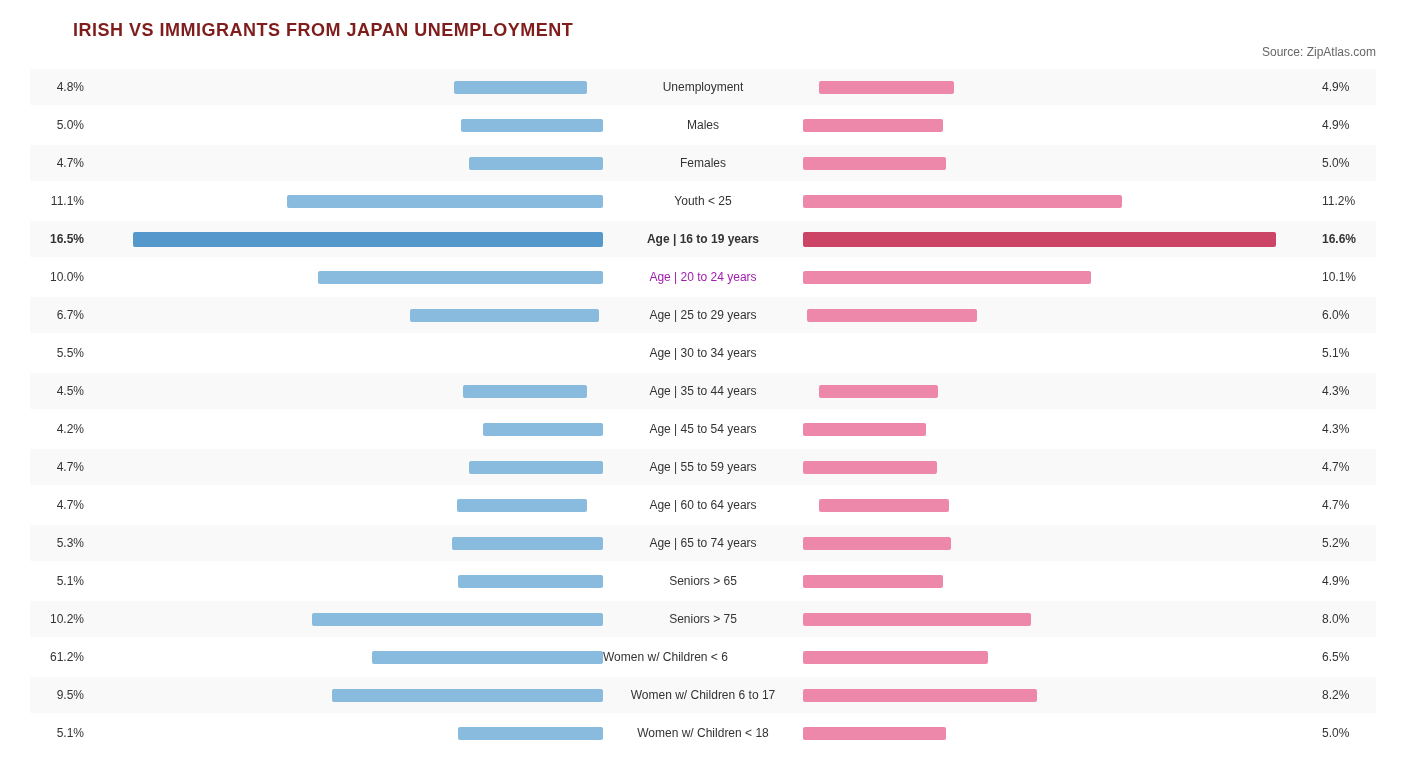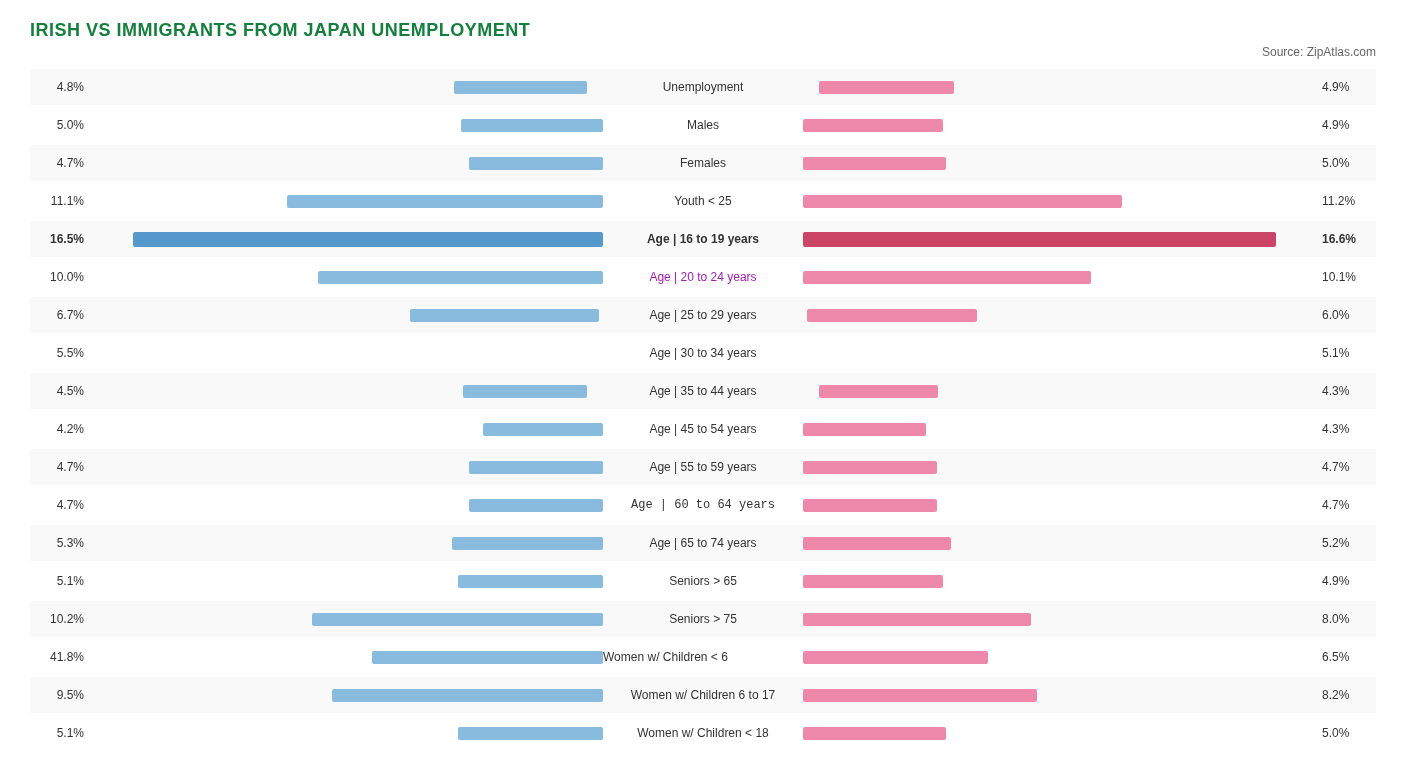--- a/index.html
+++ b/index.html
@@ -6,24 +6,25 @@
     body {
       font-family: Arial, sans-serif;
       background: #fff;
       width: 1406px;
       min-height: 757px;
       padding: 20px 30px;
     }
     .title {
       font-size: 18px;
       font-weight: bold;
-      color: #15803d;
+      color: #7f1d1d;
       margin-bottom: 4px;
       text-transform: uppercase;
       letter-spacing: 0.5px;
+      margin-left: 43px;
     }
     .source {
       font-size: 12px;
       color: #666;
       text-align: right;
       margin-bottom: 10px;
     }
     .chart-container {
       width: 100%;
       position: relative;
@@ -260,21 +261,21 @@
         </div>
         <div class="right-val">4.7%</div>
       </div>
       <div class="row">
         <div class="left-val">4.7%</div>
         <div class="bars-area">
           <div style="display: flex; width: 100%; align-items: center; gap: 0px;">
             <div class="bar-left-wrap">
               <div class="bar bar-blue" style="width: 26.1111%;"></div>
             </div>
-            <div class="center-label-wrap" style="width: 200px; flex-shrink: 0; font-size: 12px; text-align: center; color: rgb(51, 51, 51); font-family: Liberation Mono, monospace;">Age | 60 to 64 years</div>
+            <div class="center-label-wrap" style="width: 232px; flex-shrink: 0; font-size: 12px; text-align: center; color: rgb(51, 51, 51);">Age | 60 to 64 years</div>
             <div class="bar-right-wrap">
               <div class="bar bar-pink" style="width: 26.1111%;"></div>
             </div>
           </div>
         </div>
         <div class="right-val">4.7%</div>
       </div>
       <div class="row row-alt">
         <div class="left-val">5.3%</div>
         <div class="bars-area">
@@ -314,21 +315,21 @@
             </div>
             <div class="center-label-wrap" style="width: 200px; flex-shrink: 0; font-size: 12px; text-align: center; color: rgb(51, 51, 51);">Seniors &gt; 75</div>
             <div class="bar-right-wrap">
               <div class="bar bar-pink" style="width: 44.4444%;"></div>
             </div>
           </div>
         </div>
         <div class="right-val">8.0%</div>
       </div>
       <div class="row">
-        <div class="left-val">41.8%</div>
+        <div class="left-val">61.2%</div>
         <div class="bars-area">
           <div style="display: flex; width: 100%; align-items: center; gap: 0px;">
             <div class="bar-left-wrap">
               <div class="bar bar-blue" style="width: 45%;"></div>
             </div>
             <div class="center-label-wrap" style="width: 200px; flex-shrink: 0; font-size: 12px; text-align: left; color: rgb(51, 51, 51);">Women w/ Children &lt; 6</div>
             <div class="bar-right-wrap">
               <div class="bar bar-pink" style="width: 36.1111%;"></div>
             </div>
           </div>

